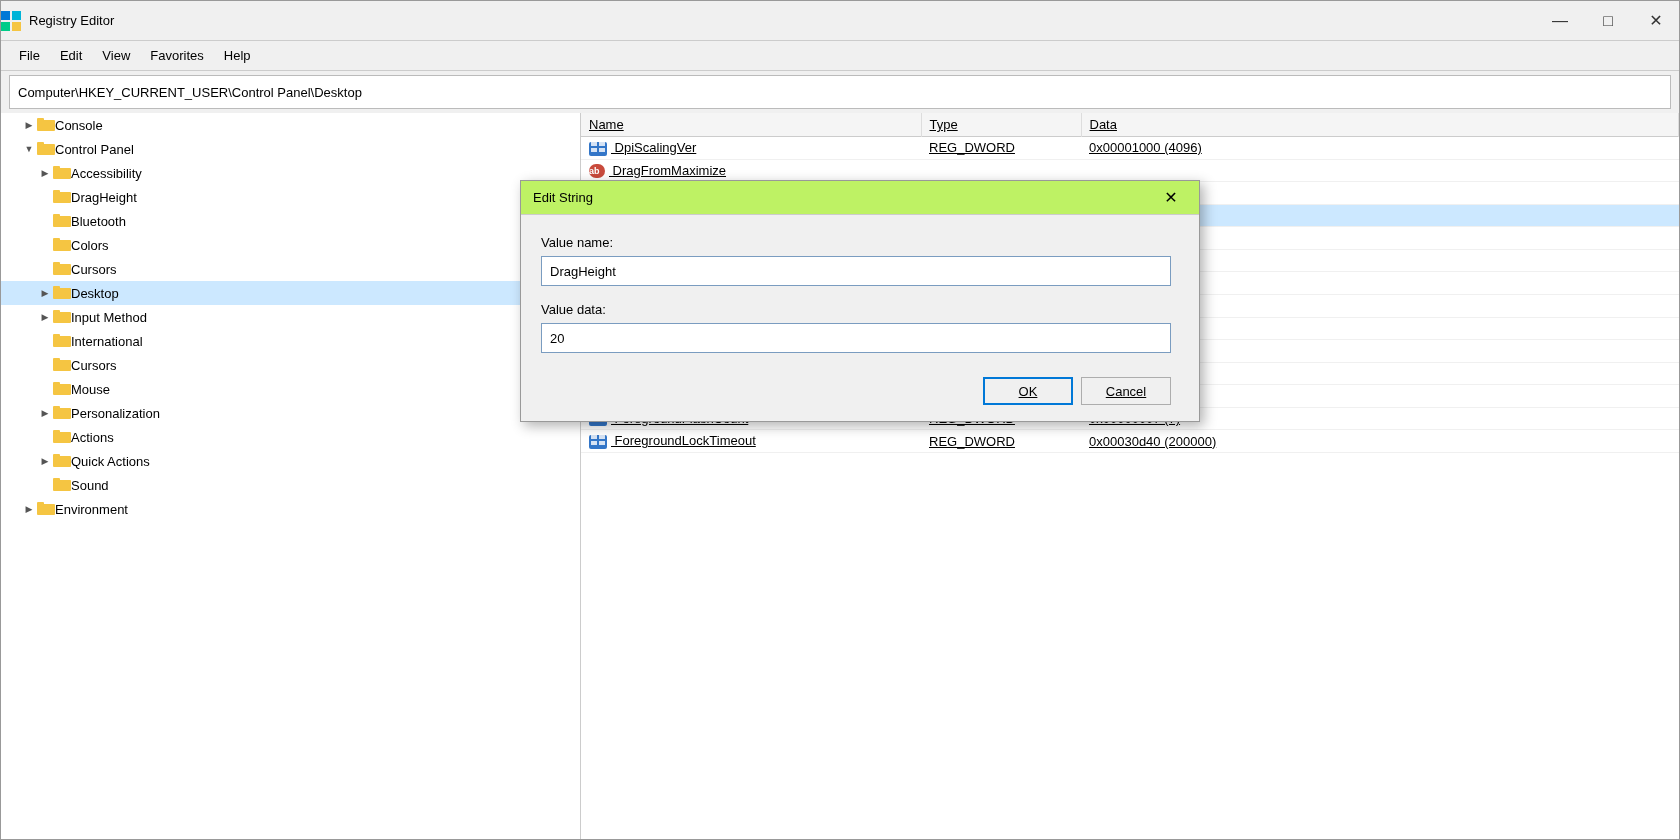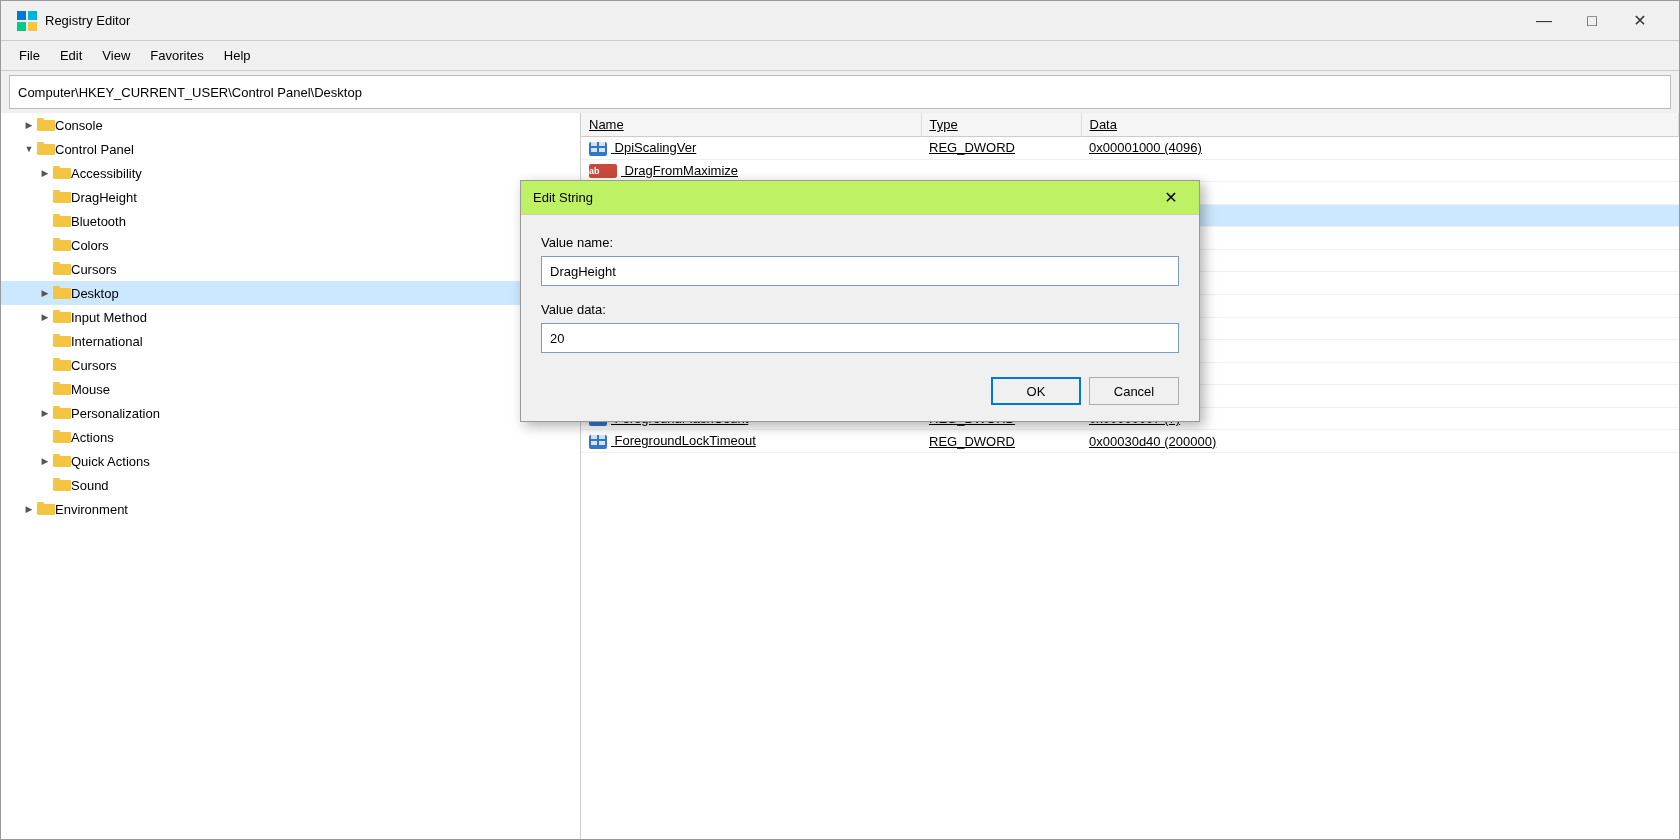--- a/index.html
+++ b/index.html
@@ -22,21 +22,21 @@
       flex-direction: column;
       border: 1px solid #999;
     }
 
     
     .title-bar {
       height: 40px;
       background: #f0f0f0;
       display: flex;
       align-items: center;
-      padding: 0 16px;
+      padding: 0 0;
       border-bottom: 1px solid #ccc;
       flex-shrink: 0;
     }
     .title-bar-icon {
       width: 20px;
       height: 20px;
       margin-right: 8px;
       display: flex;
       align-items: center;
       justify-content: center;
@@ -229,21 +229,21 @@
       border: none;
       background: transparent;
       cursor: pointer;
       font-size: 16px;
       display: flex;
       align-items: center;
       justify-content: center;
     }
 
     .dialog-body {
-      padding: 20px 20px 16px 20px;
+      padding: 20px 28px 16px 20px;
     }
 
     .dialog-label {
       font-size: 13px;
       margin-bottom: 6px;
     }
 
     .dialog-input {
       width: 100%;
       height: 30px;
@@ -265,20 +265,21 @@
     .dialog-btn {
       width: 90px;
       height: 28px;
       border: 1px solid #adadad;
       background: #f0f0f0;
       cursor: pointer;
       font-size: 13px;
       display: flex;
       align-items: center;
       justify-content: center;
+      text-decoration: underline;
     }
     .dialog-btn.primary {
       border: 2px solid #0078d7;
     }
 
     
     .icon-dword {
       display: inline-block;
       width: 18px;
       height: 14px;
@@ -288,24 +289,24 @@
       margin-right: 4px;
       vertical-align: middle;
       font-size: 9px;
       color: white;
       text-align: center;
       line-height: 14px;
       font-weight: bold;
     }
     .icon-sz {
       display: inline-block;
-      width: 28px;
+      width: 16px;
       height: 14px;
       background: #c84a3c;
-      border-radius: 2px;
+      border-radius: 7px;
       position: relative;
       margin-right: 4px;
       vertical-align: middle;
       font-size: 9px;
       color: white;
       line-height: 14px;
       font-weight: bold;
     }
   </style>
 </head>

